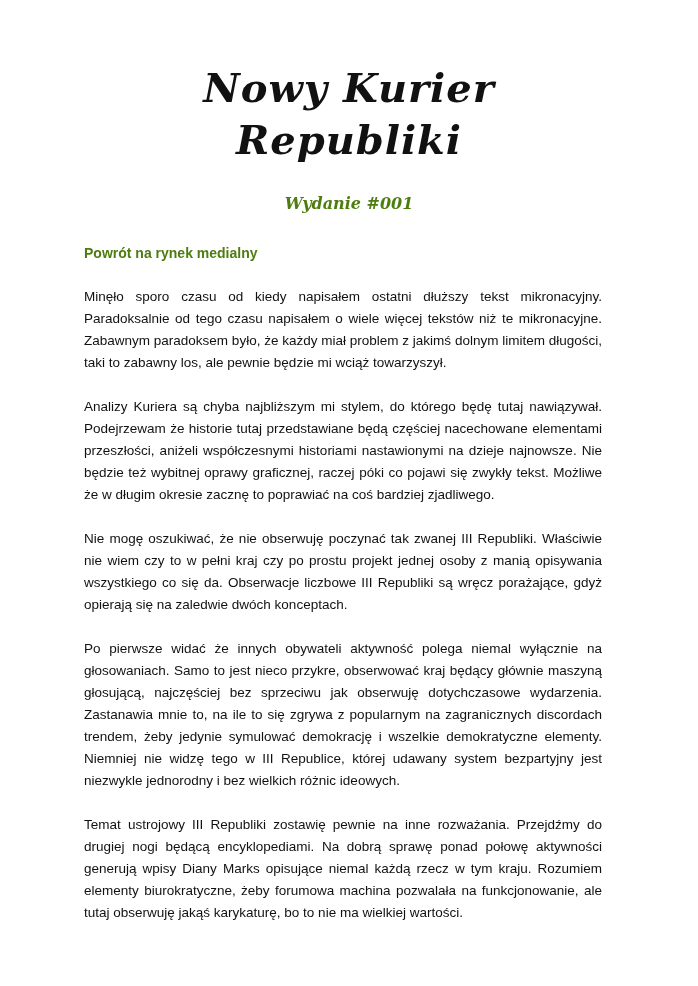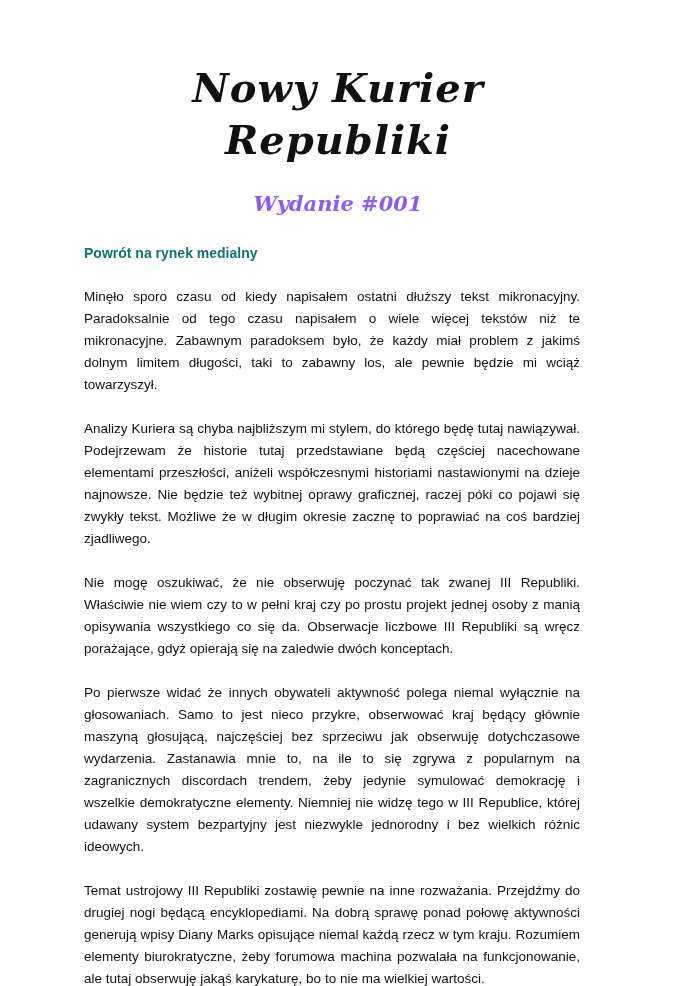--- a/index.html
+++ b/index.html
@@ -5,49 +5,49 @@
   html, body {
     margin: 0;
     padding: 0;
     background: #ffffff;
   }
   .page {
     width: 698px;
     height: 986px;
     background: #ffffff;
     box-sizing: border-box;
-    padding: 62px 106px 40px 84px;
+    padding: 62px 84px 40px 84px;
     overflow: hidden;
   }
   .masthead {
     text-align: center;
     font-family: "DejaVu Serif", serif;
     font-weight: bold;
     font-style: italic;
     font-size: 40px;
     letter-spacing: 1px;
     color: #111111;
     margin: 0;
     line-height: 52px;
   }
   .issue {
     text-align: center;
     font-family: "DejaVu Serif", serif;
     font-weight: bold;
     font-style: italic;
-    font-size: 21px;
-    color: #8b5cf6;
+    font-size: 16px;
+    color: #4d7c0f;
     margin: 24px 0 0 0;
     line-height: 28px;
   }
   .section-heading {
     font-family: "Liberation Sans", sans-serif;
     font-weight: bold;
     font-size: 14px;
-    color: #0f766e;
+    color: #4d7c0f;
     margin: 24px 0 0 0;
     line-height: 22px;
   }
   .body-par {
     font-family: "Liberation Sans", sans-serif;
     font-size: 13.5px;
     color: #111111;
     text-align: justify;
     line-height: 22px;
     margin: 22px 12px 0 0;

